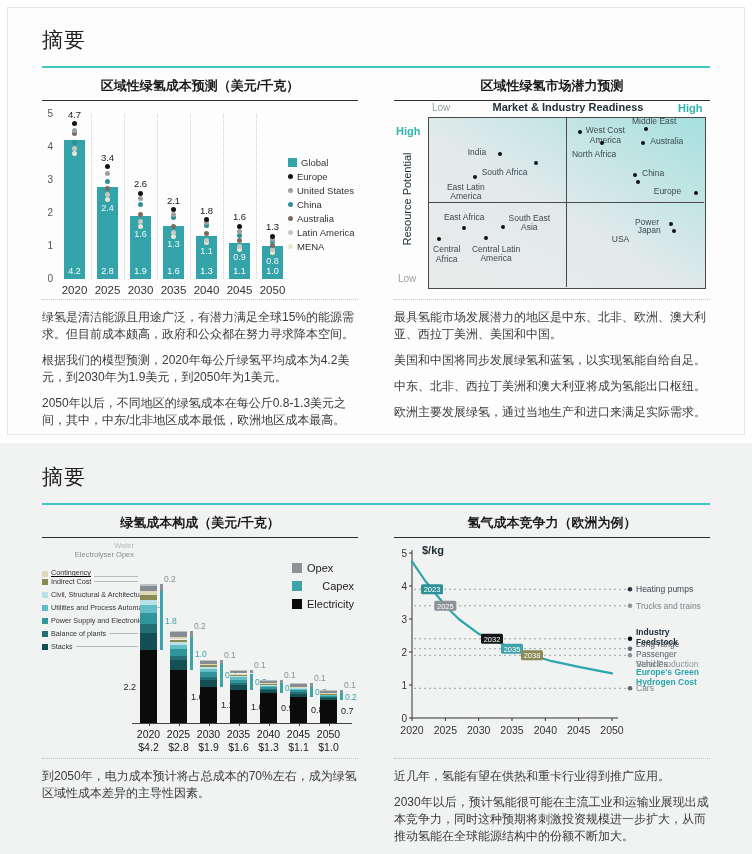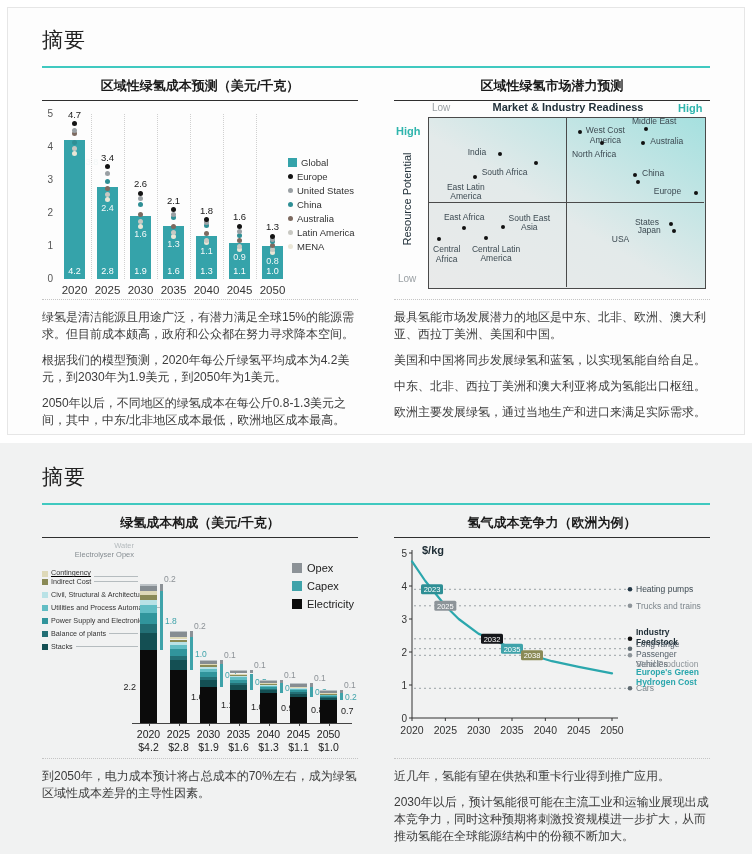--- a/index.html
+++ b/index.html
@@ -192,21 +192,21 @@
           <div class="abs" style="left: 106.52px; top: 123.65px; width: 4px; height: 4px; border-radius: 50%; background: rgb(17, 17, 17);"></div>
           <div class="abs" style="left: 114.52px; top: 112.65px; font: 8.5px / 1.15 sans-serif; color: rgb(61, 74, 82); white-space: pre-line; text-align: center;">South East
 Asia</div>
           <div class="abs" style="left: 43.04px; top: 136.4px; width: 4px; height: 4px; border-radius: 50%; background: rgb(17, 17, 17);"></div>
           <div class="abs" style="left: 39.04px; top: 144.4px; font: 8.5px / 1.15 sans-serif; color: rgb(61, 74, 82); white-space: pre-line; text-align: center;">Central
 Africa</div>
           <div class="abs" style="left: 89.96px; top: 134.7px; width: 4px; height: 4px; border-radius: 50%; background: rgb(17, 17, 17);"></div>
           <div class="abs" style="left: 77.96px; top: 143.7px; font: 8.5px / 1.15 sans-serif; color: rgb(61, 74, 82); white-space: pre-line; text-align: center;">Central Latin
 America</div>
           <div class="abs" style="left: 274.88px; top: 121.1px; width: 4px; height: 4px; border-radius: 50%; background: rgb(17, 17, 17);"></div>
-          <div class="abs" style="left: 240.88px; top: 117.1px; font: 8.5px / 1.15 sans-serif; color: rgb(61, 74, 82); white-space: pre-line; text-align: center;">States</div>
+          <div class="abs" style="left: 240.88px; top: 117.1px; font: 8.5px / 1.15 sans-serif; color: rgb(61, 74, 82); white-space: pre-line; text-align: center;">Power</div>
           <div class="abs" style="left: 277.64px; top: 127.9px; width: 4px; height: 4px; border-radius: 50%; background: rgb(17, 17, 17);"></div>
           <div class="abs" style="left: 243.64px; top: 124.9px; font: 8.5px / 1.15 sans-serif; color: rgb(61, 74, 82); white-space: pre-line; text-align: center;">Japan</div>
         </div>
       <div class="dotted-sep"></div>
     </div>
   </div>
   <div class="texts-row">
     <div class="text-col">
       <p>绿氢是清洁能源且用途广泛，有潜力满足全球15%的能源需求。但目前成本颇高，政府和公众都在努力寻求降本空间。</p>
       <p>根据我们的模型预测，2020年每公斤绿氢平均成本为4.2美元，到2030年为1.9美元，到2050年为1美元。</p>
@@ -392,21 +392,21 @@
           <div class="abs" style="left: 302px; top: 142px; font: 8.5px sans-serif; color: rgb(140, 146, 151);">0.1</div>
           <div class="abs" style="left: 299px; top: 168.45px; font: 9px sans-serif; color: rgb(34, 34, 34);">0.7</div>
           <div class="abs" style="left: 286.5px; top: 185px; height: 3px; border-left: 1px solid rgb(68, 68, 68);"></div>
           <div class="abs" style="left: 266.5px; top: 190px; width: 40px; text-align: center; font: 10.5px sans-serif; color: rgb(34, 34, 34);">2050</div>
           <div class="abs" style="left: 266.5px; top: 203px; width: 40px; text-align: center; font: 10.5px sans-serif; color: rgb(34, 34, 34);">$1.0</div>
           <div class="abs" style="left: 250px; top: 24px;">
             <div style="display: flex; align-items: center; margin-bottom: 6px;">
               <span style="width: 10px; height: 10px; background: rgb(140, 146, 151); margin-right: 5px; flex: 0 0 auto;"></span>
               <span style="font: 11px sans-serif; color: rgb(34, 34, 34);">Opex</span>
             </div>
-            <div style="display: flex; align-items: center; margin-bottom: 6px;">
+            <div style="display: flex; align-items: center; margin-bottom: 6px; justify-content: space-between;">
               <span style="width: 10px; height: 10px; background: rgb(63, 163, 170); margin-right: 5px; flex: 0 0 auto;"></span>
               <span style="font: 11px sans-serif; color: rgb(34, 34, 34);">Capex</span>
             </div>
             <div style="display: flex; align-items: center; margin-bottom: 6px;">
               <span style="width: 10px; height: 10px; background: rgb(11, 11, 11); margin-right: 5px; flex: 0 0 auto;"></span>
               <span style="font: 11px sans-serif; color: rgb(34, 34, 34);">Electricity</span>
             </div>
           </div>
         </div>
       <div class="dotted-sep"></div>

